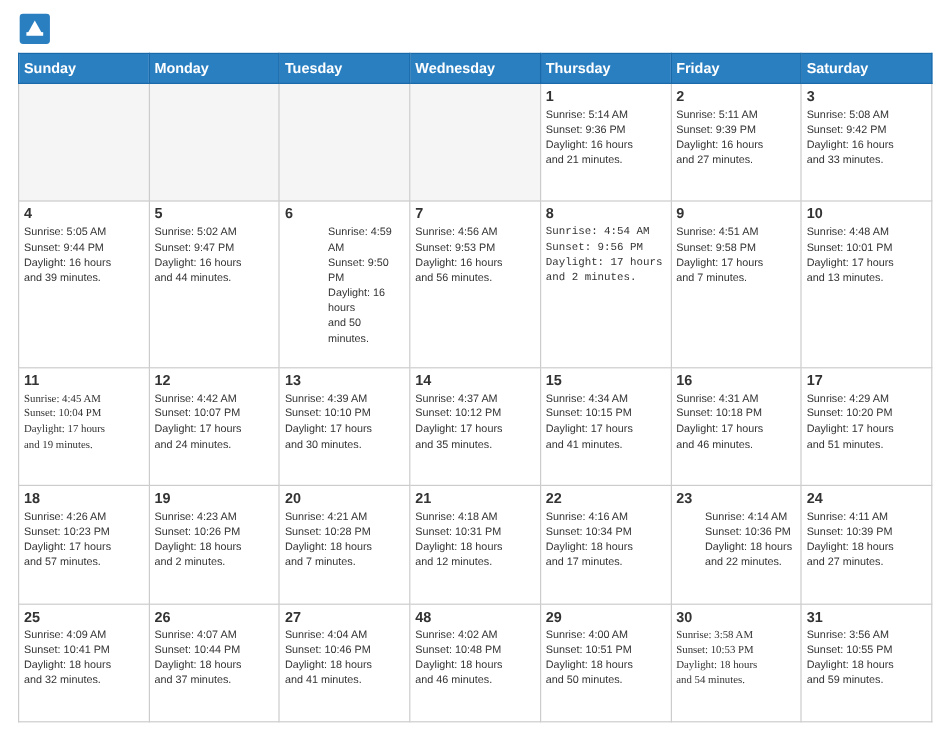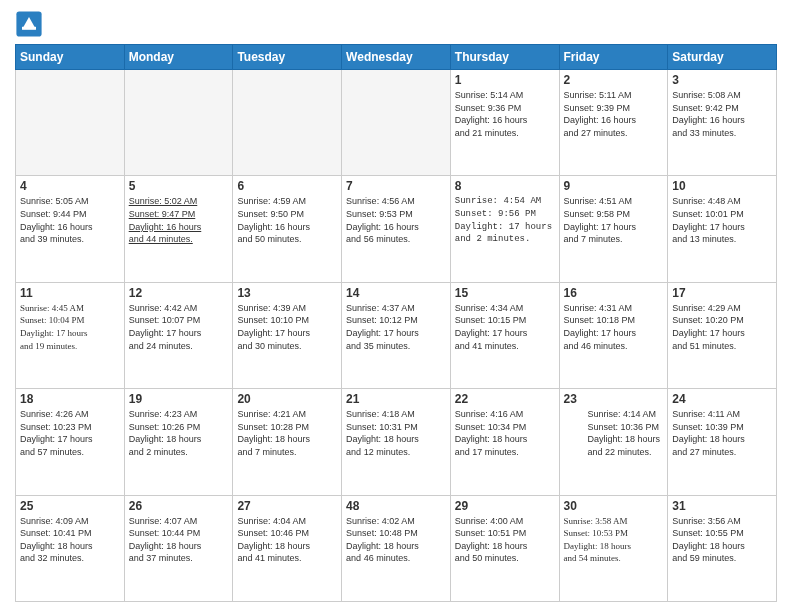--- a/index.html
+++ b/index.html
@@ -161,28 +161,28 @@
         <tr>
           <td>
             <span class="day-num">4</span>
             <div class="day-info" style="white-space: pre-line;">Sunrise: 5:05 AM
 Sunset: 9:44 PM
 Daylight: 16 hours
 and 39 minutes.</div>
           </td>
           <td>
             <span class="day-num">5</span>
-            <div class="day-info" style="white-space: pre-line; text-decoration: underline;">Sunrise: 5:02 AM
+            <div class="day-info" style="white-space: pre-line;">Sunrise: 5:02 AM
 Sunset: 9:47 PM
 Daylight: 16 hours
 and 44 minutes.</div>
           </td>
           <td>
             <span class="day-num">6</span>
-            <div class="day-info" style="white-space: pre-line;">Sunrise: 4:59 AM
+            <div class="day-info" style="white-space: pre-line; margin-left: 36px;">Sunrise: 4:59 AM
 Sunset: 9:50 PM
 Daylight: 16 hours
 and 50 minutes.</div>
           </td>
           <td>
             <span class="day-num">7</span>
             <div class="day-info" style="white-space: pre-line;">Sunrise: 4:56 AM
 Sunset: 9:53 PM
 Daylight: 16 hours
 and 56 minutes.</div>

